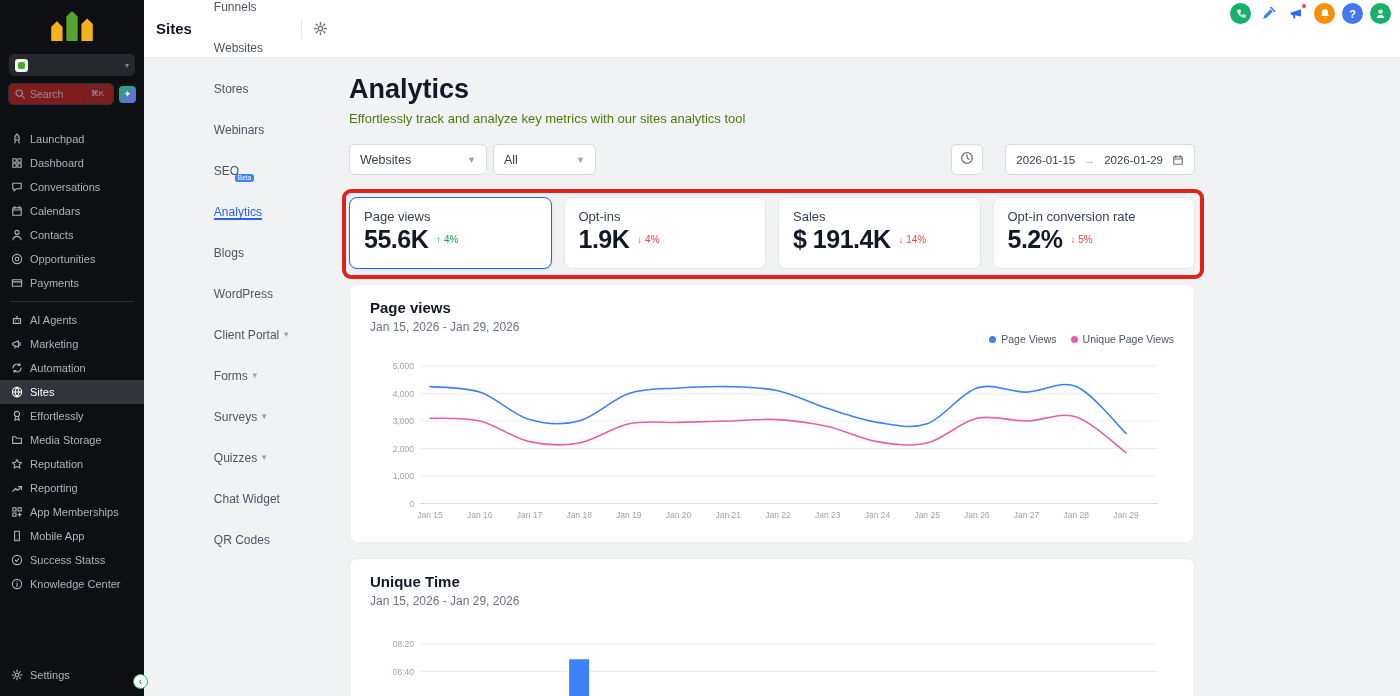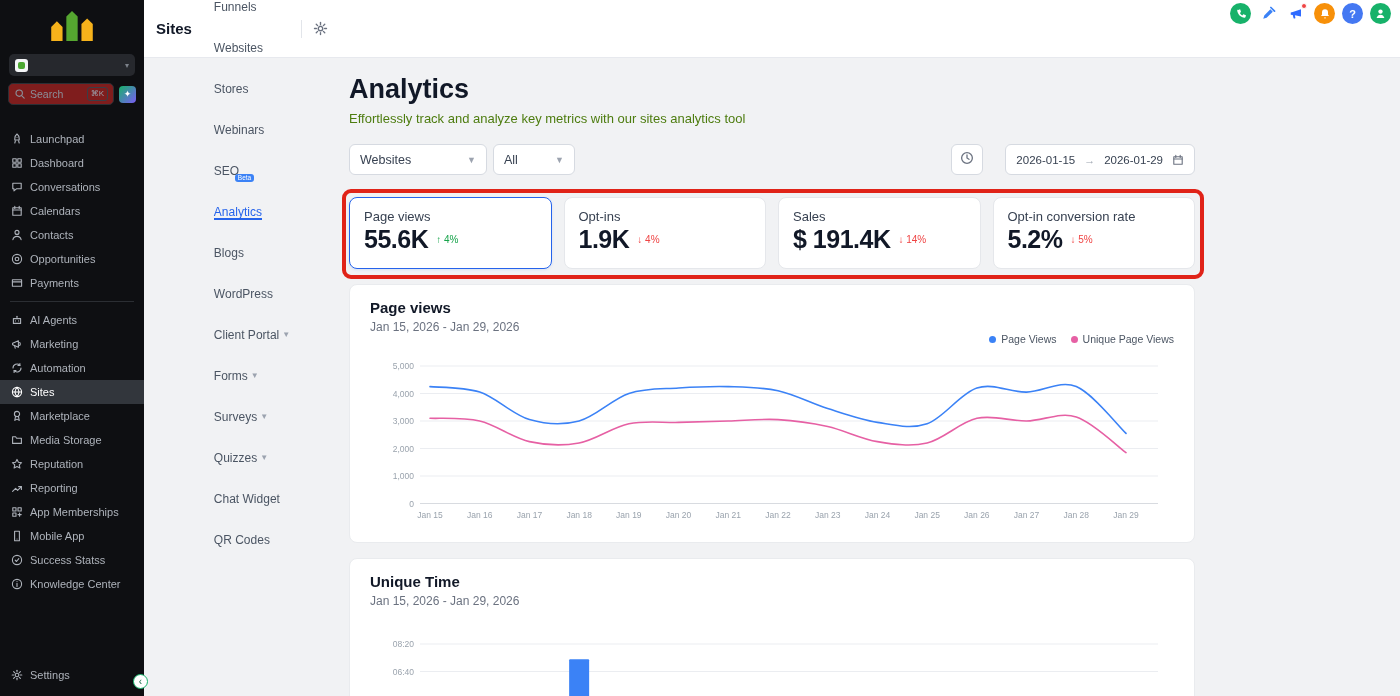--- a/index.html
+++ b/index.html
@@ -64,21 +64,21 @@
   .container { width:846px; margin:0 auto; padding-top:14px; }
   .page-title { font-size:27px; font-weight:700; color:#111827; margin:2px 0 6px; }
   .page-subtitle { font-size:13px; color:#4d7c0f; }
 
   .filter-row { display:flex; align-items:center; margin-top:18px; }
   .select { height:31px; background:#fff; border:1px solid #d6dae1; border-radius:6px;
             display:flex; align-items:center; justify-content:space-between; padding:0 10px;
             font-size:12.5px; color:#374151; cursor:pointer; }
   .select .caret { color:#9ca3af; font-size:9px; margin-left:8px; }
   .sel-source { width:138px; }
-  .sel-scope { width:82px; margin-left:6px; }
+  .sel-scope { width:103px; margin-left:6px; }
   .spacer { flex:1; }
   .icon-btn { width:32px; height:31px; background:#fff; border:1px solid #d6dae1; border-radius:6px;
               display:flex; align-items:center; justify-content:center; color:#6b7280; cursor:pointer; }
   .date-box { margin-left:22px; height:31px; background:#fff; border:1px solid #d6dae1; border-radius:6px;
               display:flex; align-items:center; padding:0 10px; gap:9px; font-size:11.5px; color:#374151;
               cursor:pointer; }
   .date-box .arrow { color:#9ca3af; font-size:11px; }
   .date-box .ic { color:#6b7280; display:flex; }
 
   .metrics-wrap { position:relative; margin-top:22px; }
@@ -249,21 +249,21 @@
         </span>
         <span class="mi-label">Sites</span>
       </div>
       <div class="menu-item">
         <span class="mi-icon">
           <svg width="12" height="12" viewBox="0 0 12 12" fill="none" stroke="currentColor" stroke-width="1.1" stroke-linecap="round" stroke-linejoin="round">
             <path d="M6 6.6a2.6 2.6 0 1 0 0-5.2 2.6 2.6 0 0 0 0 5.2z"></path>
             <path d="M4.6 6.2 3.8 10.4l2.2-1.3 2.2 1.3-.8-4.2"></path>
           </svg>
         </span>
-        <span class="mi-label">Marketplace</span>
+        <span class="mi-label">Effortlessly</span>
       </div>
       <div class="menu-item">
         <span class="mi-icon">
           <svg width="12" height="12" viewBox="0 0 12 12" fill="none" stroke="currentColor" stroke-width="1.1" stroke-linecap="round" stroke-linejoin="round">
             <path d="M1.6 2.8h3l1 1.4h4.8v5.2H1.6z"></path>
           </svg>
         </span>
         <span class="mi-label">Media Storage</span>
       </div>
       <div class="menu-item">

